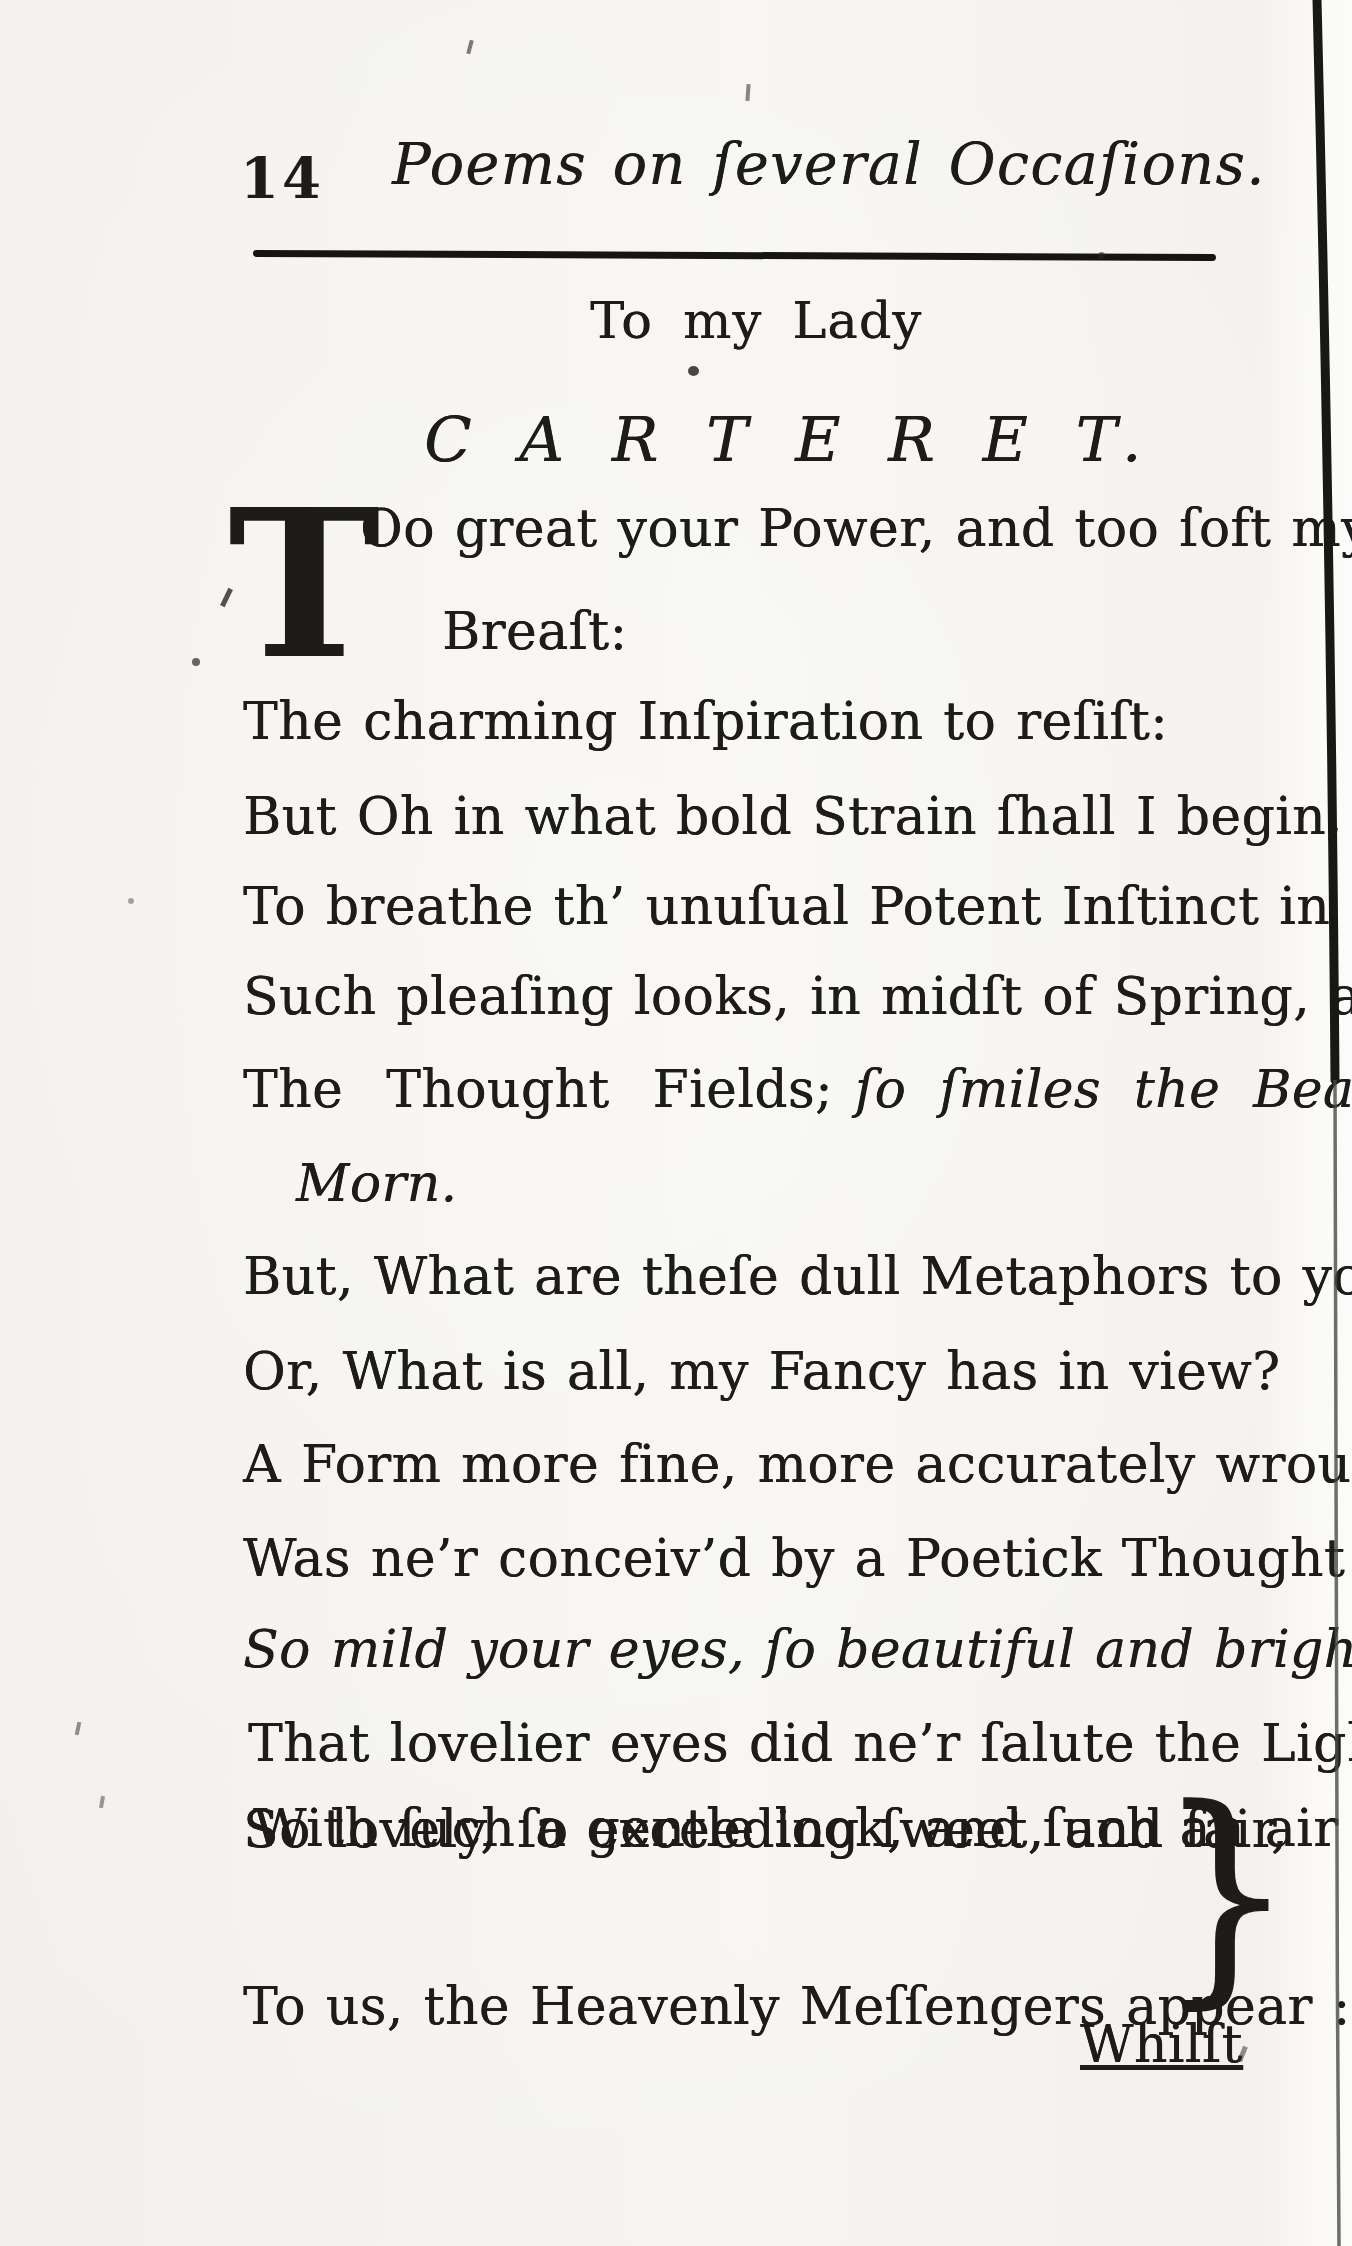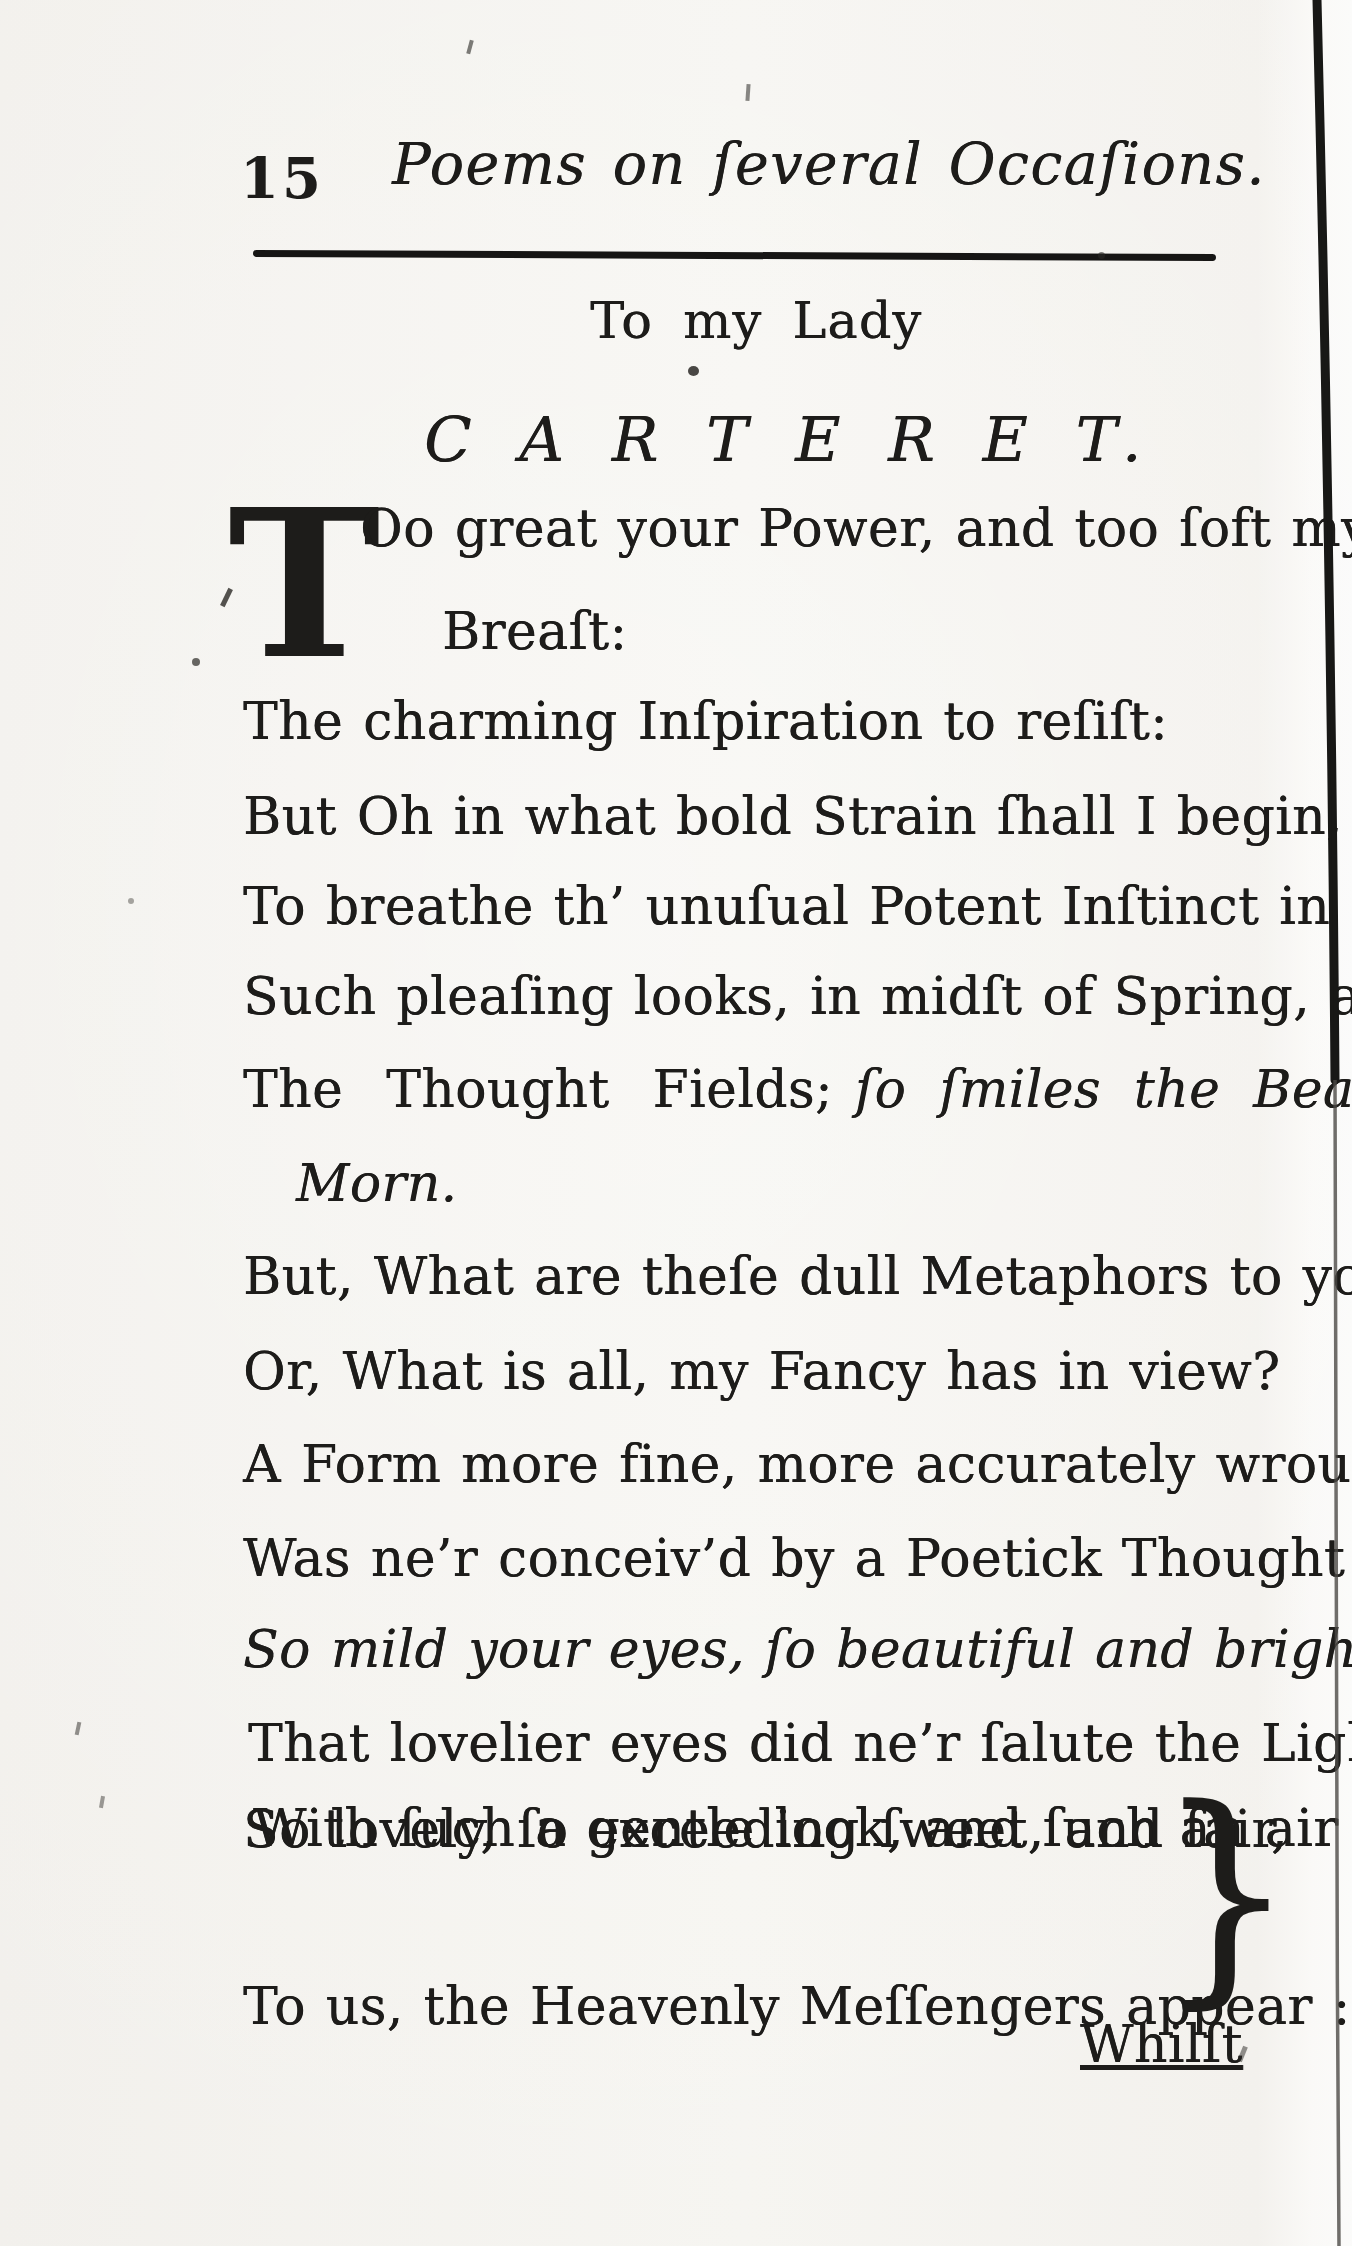--- a/index.html
+++ b/index.html
@@ -17,21 +17,21 @@
   .ital{font-style:italic;text-align:center;}
   .rule{position:absolute;background:#161514;border-radius:4px;}
   .speck{position:absolute;background:#2a2824;}
   .round{border-radius:50%;}
 </style>
 </head>
 <body>
 
 <div class="page">
 
-  <div class="t" style="left:240px;top:146px;font-size:56px;font-weight:bold;letter-spacing:3px;">15</div>
+  <div class="t" style="left:240px;top:146px;font-size:56px;font-weight:bold;letter-spacing:3px;">14</div>
   <div class="t ital" style="left:392px;top:132px;font-size:57px;letter-spacing:1.5px;word-spacing:6px;text-shadow:0.4px 0 0 currentColor;">Poems on ſeveral Occaſions.</div>
   <div class="rule" style="left:253px;top:252px;width:963px;height:7px;transform:rotate(0.25deg);"></div>
 
   <div class="t" style="left:590px;top:292px;font-size:51px;word-spacing:13px;letter-spacing:1px;text-shadow:0.4px 0 0 currentColor;">To my Lady</div>
   <div class="speck round" style="left:688px;top:366px;width:11px;height:10px;opacity:.85;"></div>
   <div class="t ital" style="left:424px;top:404px;font-size:62px;letter-spacing:14px;text-shadow:0.4px 0 0 currentColor;">C A R T E R E T.</div>
 
   <div class="t" style="left:228px;top:482px;font-size:205px;line-height:1;font-weight:bold;">T</div>
   <div class="t body-line" style="left:360px;top:499px;">Oo great your Power, and too ſoft my</div>
   <div class="t body-line" style="left:442px;top:602px;">Breaſt:</div>

